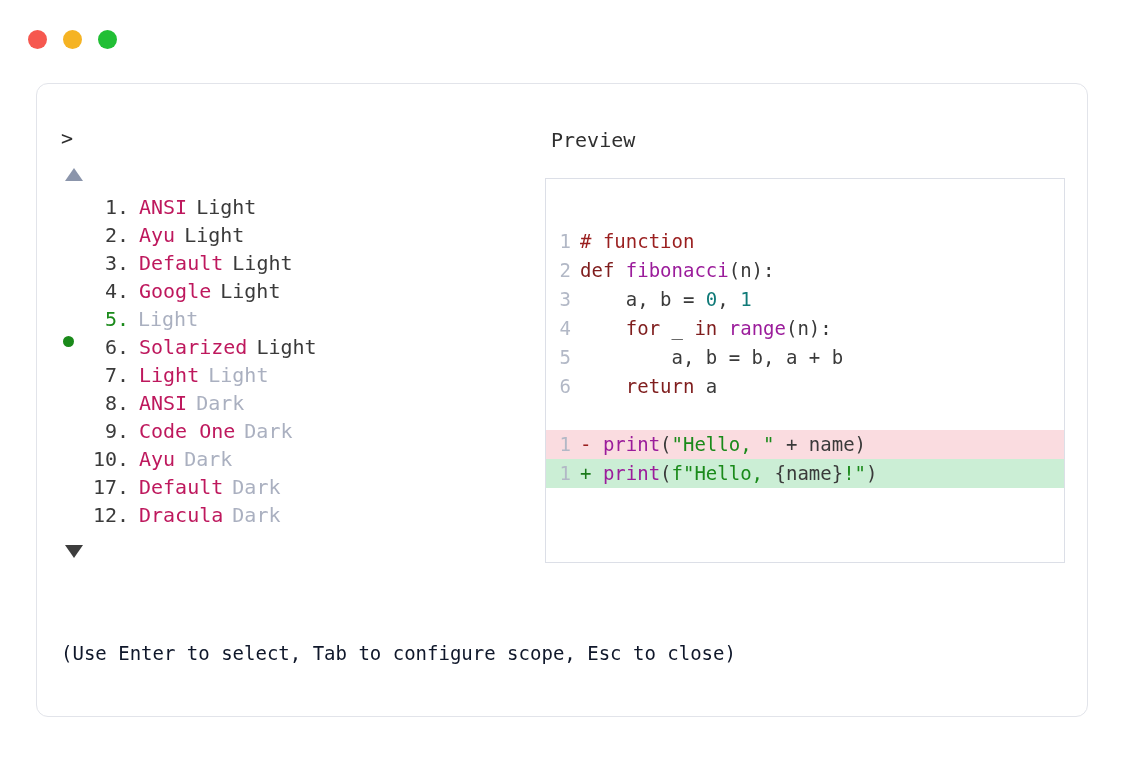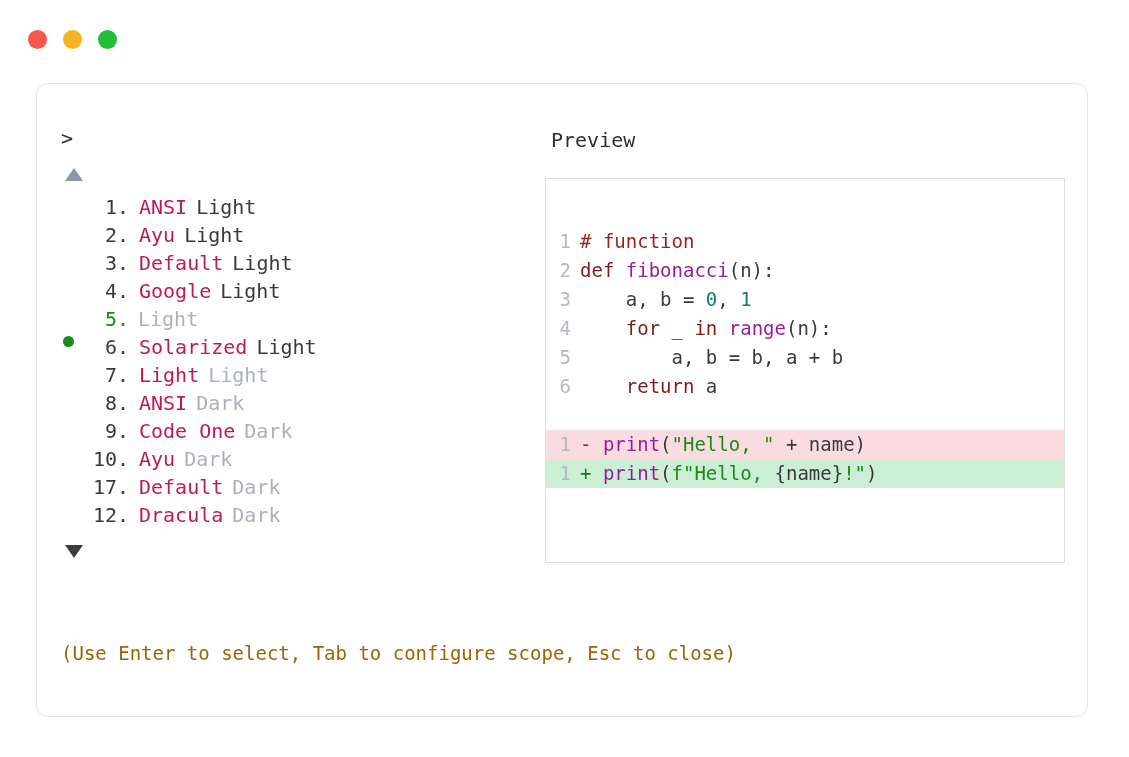--- a/index.html
+++ b/index.html
@@ -224,21 +224,21 @@
   .tok-string   { color: #1a8a1a; }
   .tok-delmark  { color: #9a1f1f; }
   .tok-addmark  { color: #1a7a1a; }
 
   
   .hint {
     position: absolute;
     left: 24px;
     bottom: 52px;
     font-size: 19px;
-    color: #a16207;
+    color: #0f172a;
     white-space: pre;
   }
 </style>
 </head>
 <body>
 
 <div id="root">
 
   <div class="titlebar">
     <div class="dots">

